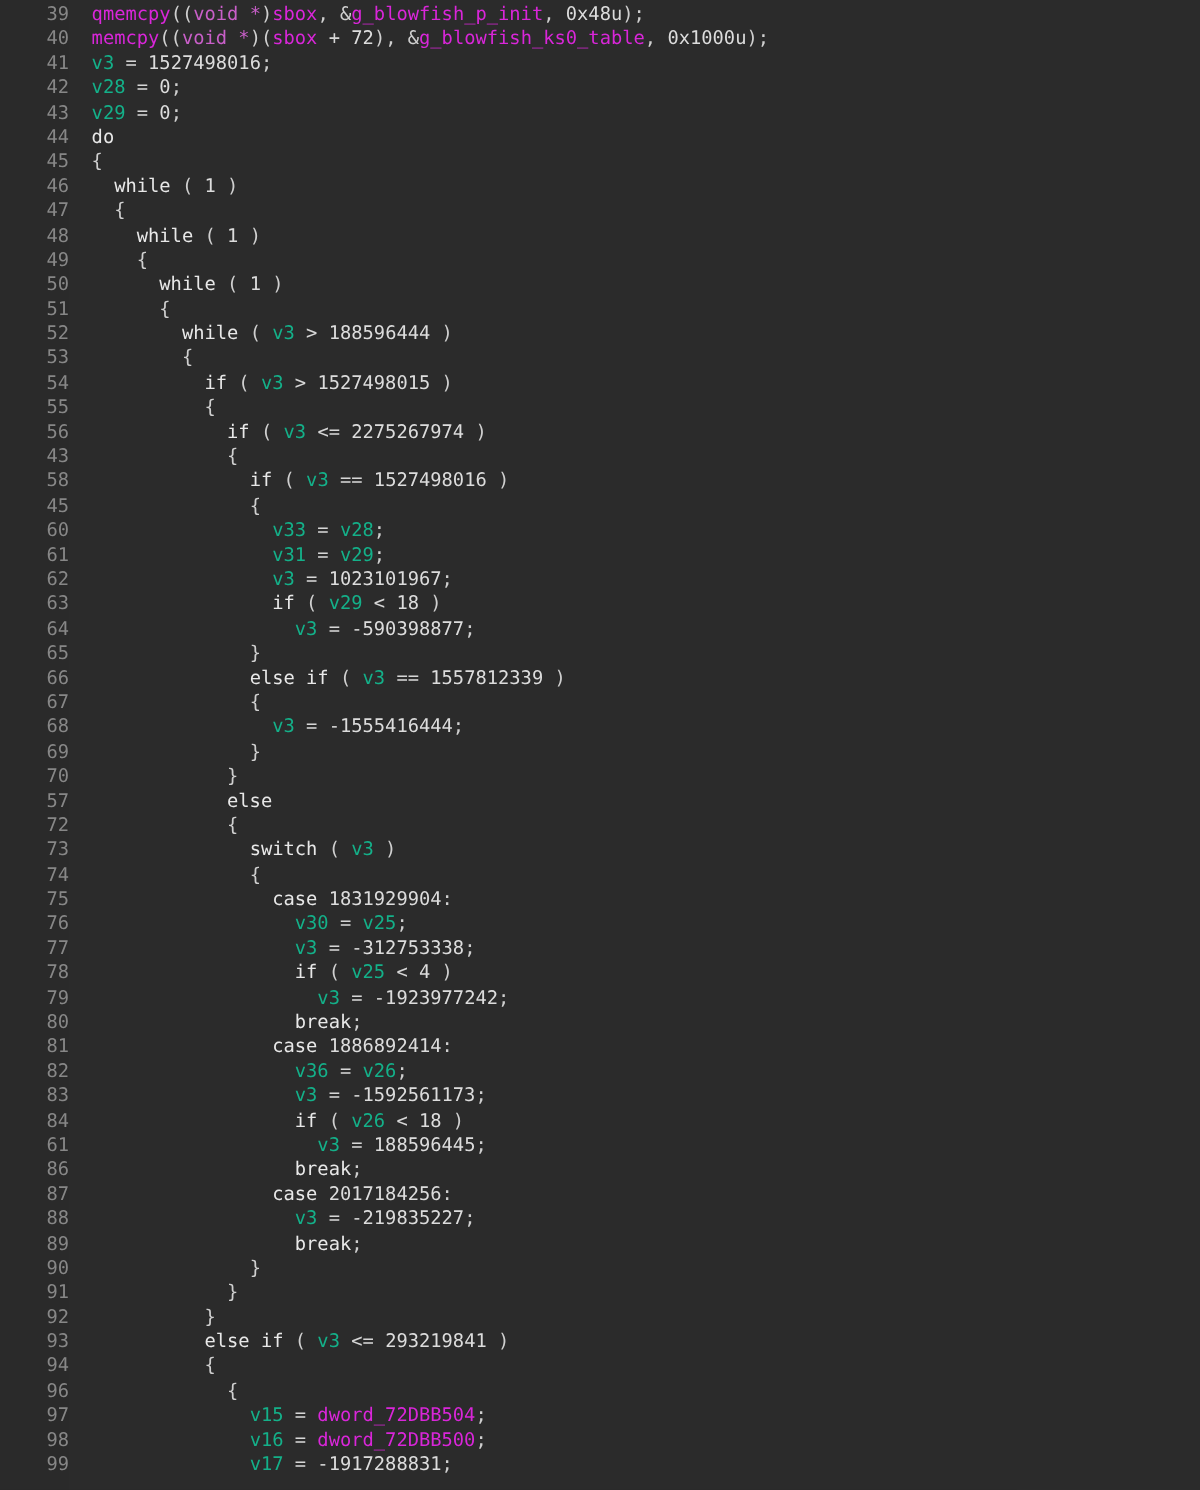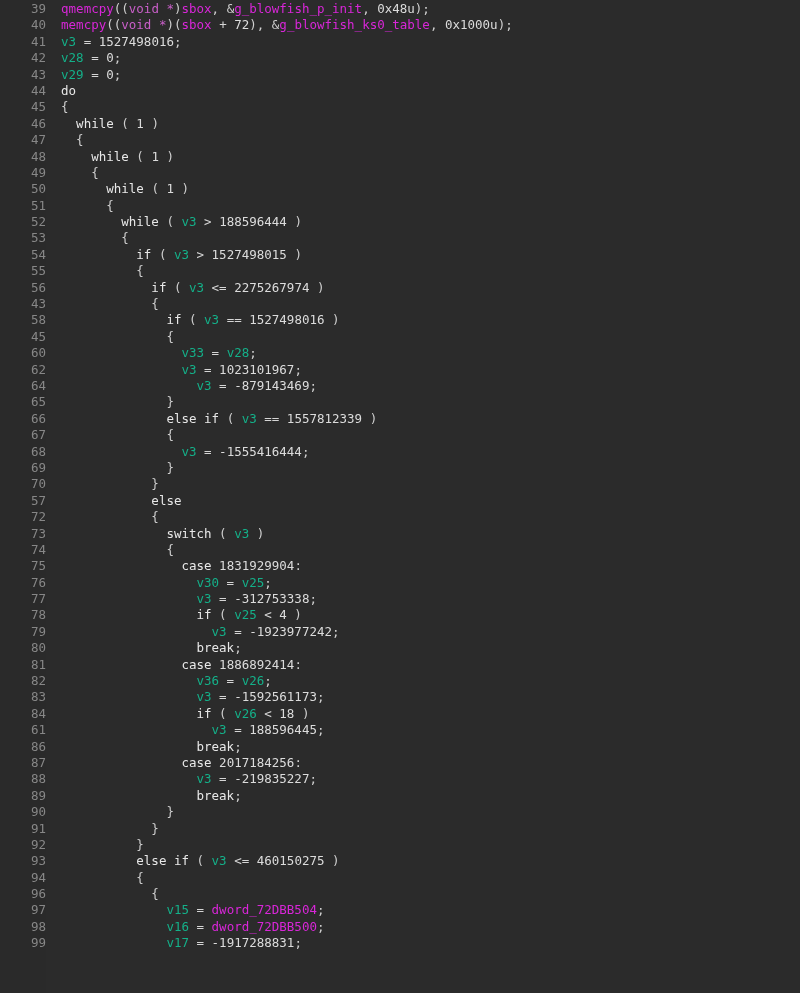--- a/index.html
+++ b/index.html
@@ -85,22 +85,24 @@
       <div class="code-line"><span class="lineno">51</span><span class="codetext">        <span class="t-punc">{</span></span></div>
       <div class="code-line"><span class="lineno">52</span><span class="codetext">          <span class="t-kw">while</span><span class="t-punc"> ( </span><span class="t-lvar">v3</span><span class="t-plain"> &gt; </span><span class="t-num">188596444</span><span class="t-punc"> )</span></span></div>
       <div class="code-line"><span class="lineno">53</span><span class="codetext">          <span class="t-punc">{</span></span></div>
       <div class="code-line"><span class="lineno">54</span><span class="codetext">            <span class="t-kw">if</span><span class="t-punc"> ( </span><span class="t-lvar">v3</span><span class="t-plain"> &gt; </span><span class="t-num">1527498015</span><span class="t-punc"> )</span></span></div>
       <div class="code-line"><span class="lineno">55</span><span class="codetext">            <span class="t-punc">{</span></span></div>
       <div class="code-line"><span class="lineno">56</span><span class="codetext">              <span class="t-kw">if</span><span class="t-punc"> ( </span><span class="t-lvar">v3</span><span class="t-plain"> &lt;= </span><span class="t-num">2275267974</span><span class="t-punc"> )</span></span></div>
       <div class="code-line"><span class="lineno">43</span><span class="codetext">              <span class="t-punc">{</span></span></div>
       <div class="code-line"><span class="lineno">58</span><span class="codetext">                <span class="t-kw">if</span><span class="t-punc"> ( </span><span class="t-lvar">v3</span><span class="t-plain"> == </span><span class="t-num">1527498016</span><span class="t-punc"> )</span></span></div>
       <div class="code-line"><span class="lineno">45</span><span class="codetext">                <span class="t-punc">{</span></span></div>
       <div class="code-line"><span class="lineno">60</span><span class="codetext">                  <span class="t-lvar">v33</span><span class="t-plain"> = </span><span class="t-lvar">v28</span><span class="t-punc">;</span></span></div>
+      <div class="code-line"><span class="lineno">61</span><span class="codetext">                  <span class="t-lvar">v31</span><span class="t-plain"> = </span><span class="t-lvar">v29</span><span class="t-punc">;</span></span></div>
       <div class="code-line"><span class="lineno">62</span><span class="codetext">                  <span class="t-lvar">v3</span><span class="t-plain"> = </span><span class="t-num">1023101967</span><span class="t-punc">;</span></span></div>
-      <div class="code-line"><span class="lineno">64</span><span class="codetext">                    <span class="t-lvar">v3</span><span class="t-plain"> = </span><span class="t-num">-879143469</span><span class="t-punc">;</span></span></div>
+      <div class="code-line"><span class="lineno">63</span><span class="codetext">                  <span class="t-kw">if</span><span class="t-punc"> ( </span><span class="t-lvar">v29</span><span class="t-plain"> &lt; </span><span class="t-num">18</span><span class="t-punc"> )</span></span></div>
+      <div class="code-line"><span class="lineno">64</span><span class="codetext">                    <span class="t-lvar">v3</span><span class="t-plain"> = </span><span class="t-num">-590398877</span><span class="t-punc">;</span></span></div>
       <div class="code-line"><span class="lineno">65</span><span class="codetext">                <span class="t-punc">}</span></span></div>
       <div class="code-line"><span class="lineno">66</span><span class="codetext">                <span class="t-kw">else if</span><span class="t-punc"> ( </span><span class="t-lvar">v3</span><span class="t-plain"> == </span><span class="t-num">1557812339</span><span class="t-punc"> )</span></span></div>
       <div class="code-line"><span class="lineno">67</span><span class="codetext">                <span class="t-punc">{</span></span></div>
       <div class="code-line"><span class="lineno">68</span><span class="codetext">                  <span class="t-lvar">v3</span><span class="t-plain"> = </span><span class="t-num">-1555416444</span><span class="t-punc">;</span></span></div>
       <div class="code-line"><span class="lineno">69</span><span class="codetext">                <span class="t-punc">}</span></span></div>
       <div class="code-line"><span class="lineno">70</span><span class="codetext">              <span class="t-punc">}</span></span></div>
       <div class="code-line"><span class="lineno">57</span><span class="codetext">              <span class="t-kw">else</span></span></div>
       <div class="code-line"><span class="lineno">72</span><span class="codetext">              <span class="t-punc">{</span></span></div>
       <div class="code-line"><span class="lineno">73</span><span class="codetext">                <span class="t-kw">switch</span><span class="t-punc"> ( </span><span class="t-lvar">v3</span><span class="t-punc"> )</span></span></div>
       <div class="code-line"><span class="lineno">74</span><span class="codetext">                <span class="t-punc">{</span></span></div>
@@ -115,20 +117,20 @@
       <div class="code-line"><span class="lineno">83</span><span class="codetext">                    <span class="t-lvar">v3</span><span class="t-plain"> = </span><span class="t-num">-1592561173</span><span class="t-punc">;</span></span></div>
       <div class="code-line"><span class="lineno">84</span><span class="codetext">                    <span class="t-kw">if</span><span class="t-punc"> ( </span><span class="t-lvar">v26</span><span class="t-plain"> &lt; </span><span class="t-num">18</span><span class="t-punc"> )</span></span></div>
       <div class="code-line"><span class="lineno">61</span><span class="codetext">                      <span class="t-lvar">v3</span><span class="t-plain"> = </span><span class="t-num">188596445</span><span class="t-punc">;</span></span></div>
       <div class="code-line"><span class="lineno">86</span><span class="codetext">                    <span class="t-kw">break</span><span class="t-punc">;</span></span></div>
       <div class="code-line"><span class="lineno">87</span><span class="codetext">                  <span class="t-kw">case</span><span class="t-plain"> </span><span class="t-num">2017184256</span><span class="t-punc">:</span></span></div>
       <div class="code-line"><span class="lineno">88</span><span class="codetext">                    <span class="t-lvar">v3</span><span class="t-plain"> = </span><span class="t-num">-219835227</span><span class="t-punc">;</span></span></div>
       <div class="code-line"><span class="lineno">89</span><span class="codetext">                    <span class="t-kw">break</span><span class="t-punc">;</span></span></div>
       <div class="code-line"><span class="lineno">90</span><span class="codetext">                <span class="t-punc">}</span></span></div>
       <div class="code-line"><span class="lineno">91</span><span class="codetext">              <span class="t-punc">}</span></span></div>
       <div class="code-line"><span class="lineno">92</span><span class="codetext">            <span class="t-punc">}</span></span></div>
-      <div class="code-line"><span class="lineno">93</span><span class="codetext">            <span class="t-kw">else if</span><span class="t-punc"> ( </span><span class="t-lvar">v3</span><span class="t-plain"> &lt;= </span><span class="t-num">460150275</span><span class="t-punc"> )</span></span></div>
+      <div class="code-line"><span class="lineno">93</span><span class="codetext">            <span class="t-kw">else if</span><span class="t-punc"> ( </span><span class="t-lvar">v3</span><span class="t-plain"> &lt;= </span><span class="t-num">293219841</span><span class="t-punc"> )</span></span></div>
       <div class="code-line"><span class="lineno">94</span><span class="codetext">            <span class="t-punc">{</span></span></div>
       <div class="code-line"><span class="lineno">96</span><span class="codetext">              <span class="t-punc">{</span></span></div>
       <div class="code-line"><span class="lineno">97</span><span class="codetext">                <span class="t-lvar">v15</span><span class="t-plain"> = </span><span class="t-glob">dword_72DBB504</span><span class="t-punc">;</span></span></div>
       <div class="code-line"><span class="lineno">98</span><span class="codetext">                <span class="t-lvar">v16</span><span class="t-plain"> = </span><span class="t-glob">dword_72DBB500</span><span class="t-punc">;</span></span></div>
       <div class="code-line"><span class="lineno">99</span><span class="codetext">                <span class="t-lvar">v17</span><span class="t-plain"> = </span><span class="t-num">-1917288831</span><span class="t-punc">;</span></span></div>
     </div>
 </div>
 
 </body></html>

